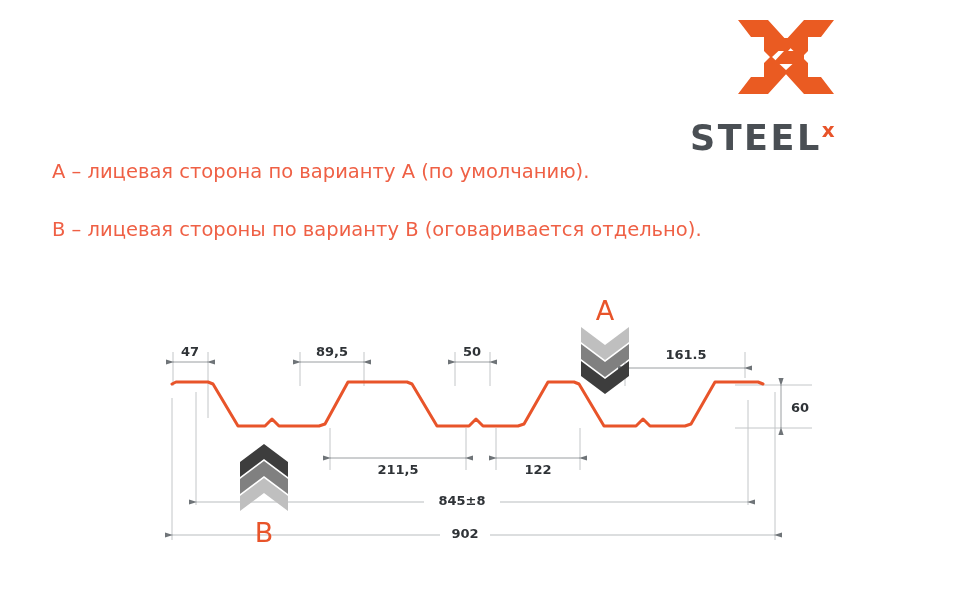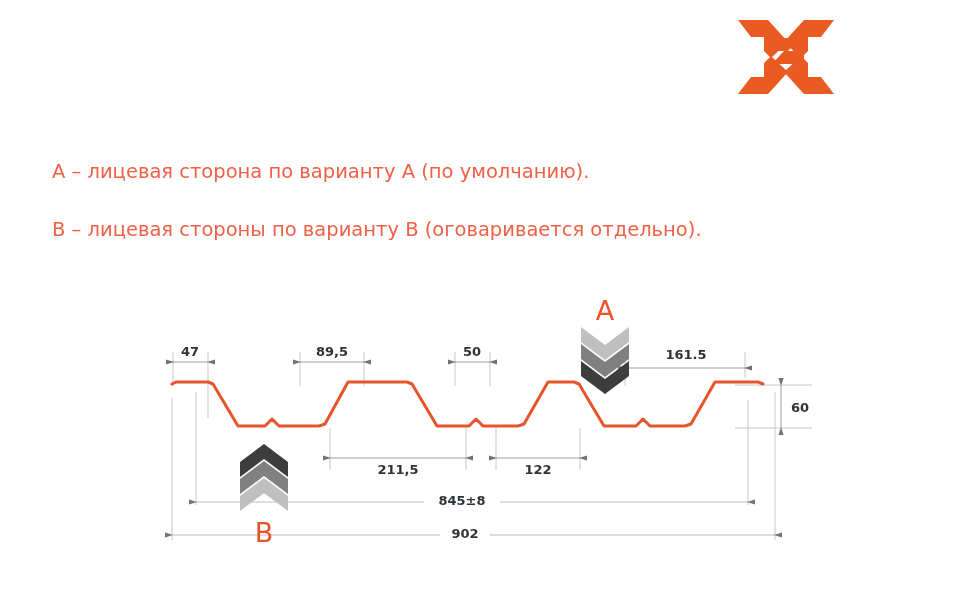--- a/index.html
+++ b/index.html
@@ -64,20 +64,21 @@
       <polygon points="0,2 30,2 50,24 33,40 26,33 26,19 13,19" fill="#ea5b22"></polygon>
 
       <polygon points="96,2 66,2 46,24 63,40 70,33 70,19 83,19" fill="#ea5b22"></polygon>
 
       <polygon points="0,76 30,76 50,54 33,38 26,45 26,59 13,59" fill="#ea5b22"></polygon>
 
       <polygon points="96,76 66,76 46,54 63,38 70,45 70,59 83,59" fill="#ea5b22"></polygon>
 
       <polygon points="30,20 62,20 50,33 66,33 66,46 34,46 46,33 30,33" fill="#ea5b22"></polygon>
     </svg>
+    <div class="logo-word"><span>STEEL</span><span class="logo-sup">x</span></div>
   </div>
 
   <div class="note note-b">B – лицевая стороны по варианту B (оговаривается отдельно).</div>
   <div class="note note-a">A – лицевая сторона по варианту А (по умолчанию).</div>
 
   <svg class="drawing" viewBox="0 0 970 597">
 
     <defs>
       <marker id="tick" markerWidth="8" markerHeight="10" refX="4" refY="5" orient="auto">
         <line x1="4" y1="0" x2="4" y2="10" stroke="#9a9ea1" stroke-width="1.2"></line>

